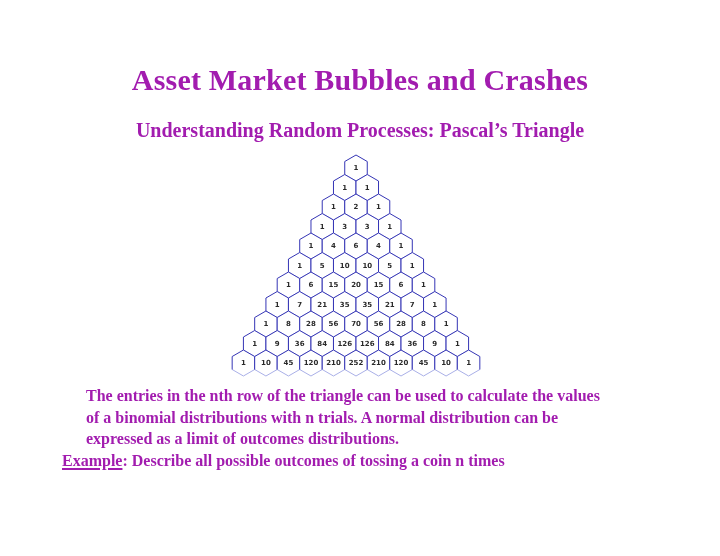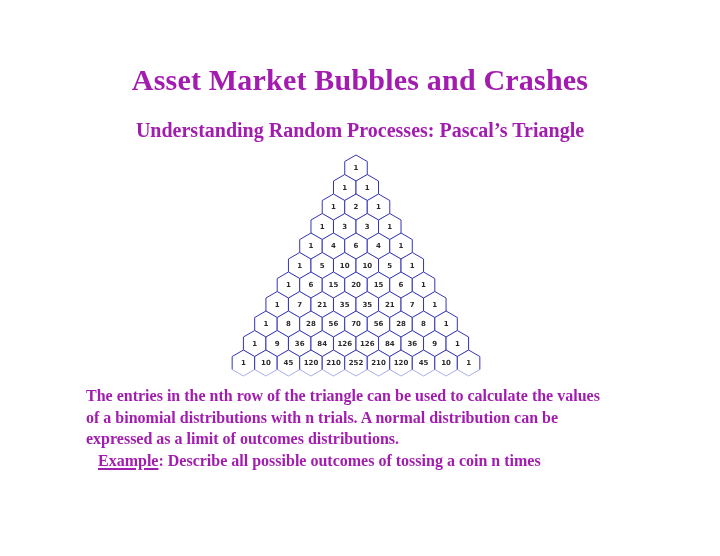--- a/index.html
+++ b/index.html
@@ -56,21 +56,20 @@
   .body-line {
     white-space: nowrap;
   }
   .example-line {
     position: absolute;
     left: 62px;
     top: 452px;
     font-size: 16px;
     font-weight: bold;
     white-space: nowrap;
-    margin-left: 36px;
   }
   .example-label {
     text-decoration: underline;
     text-decoration-thickness: 2px;
     text-underline-offset: 2px;
   }
   .hex-value {
     font-family: "DejaVu Sans", sans-serif;
     font-size: 7px;
     font-weight: bold;

